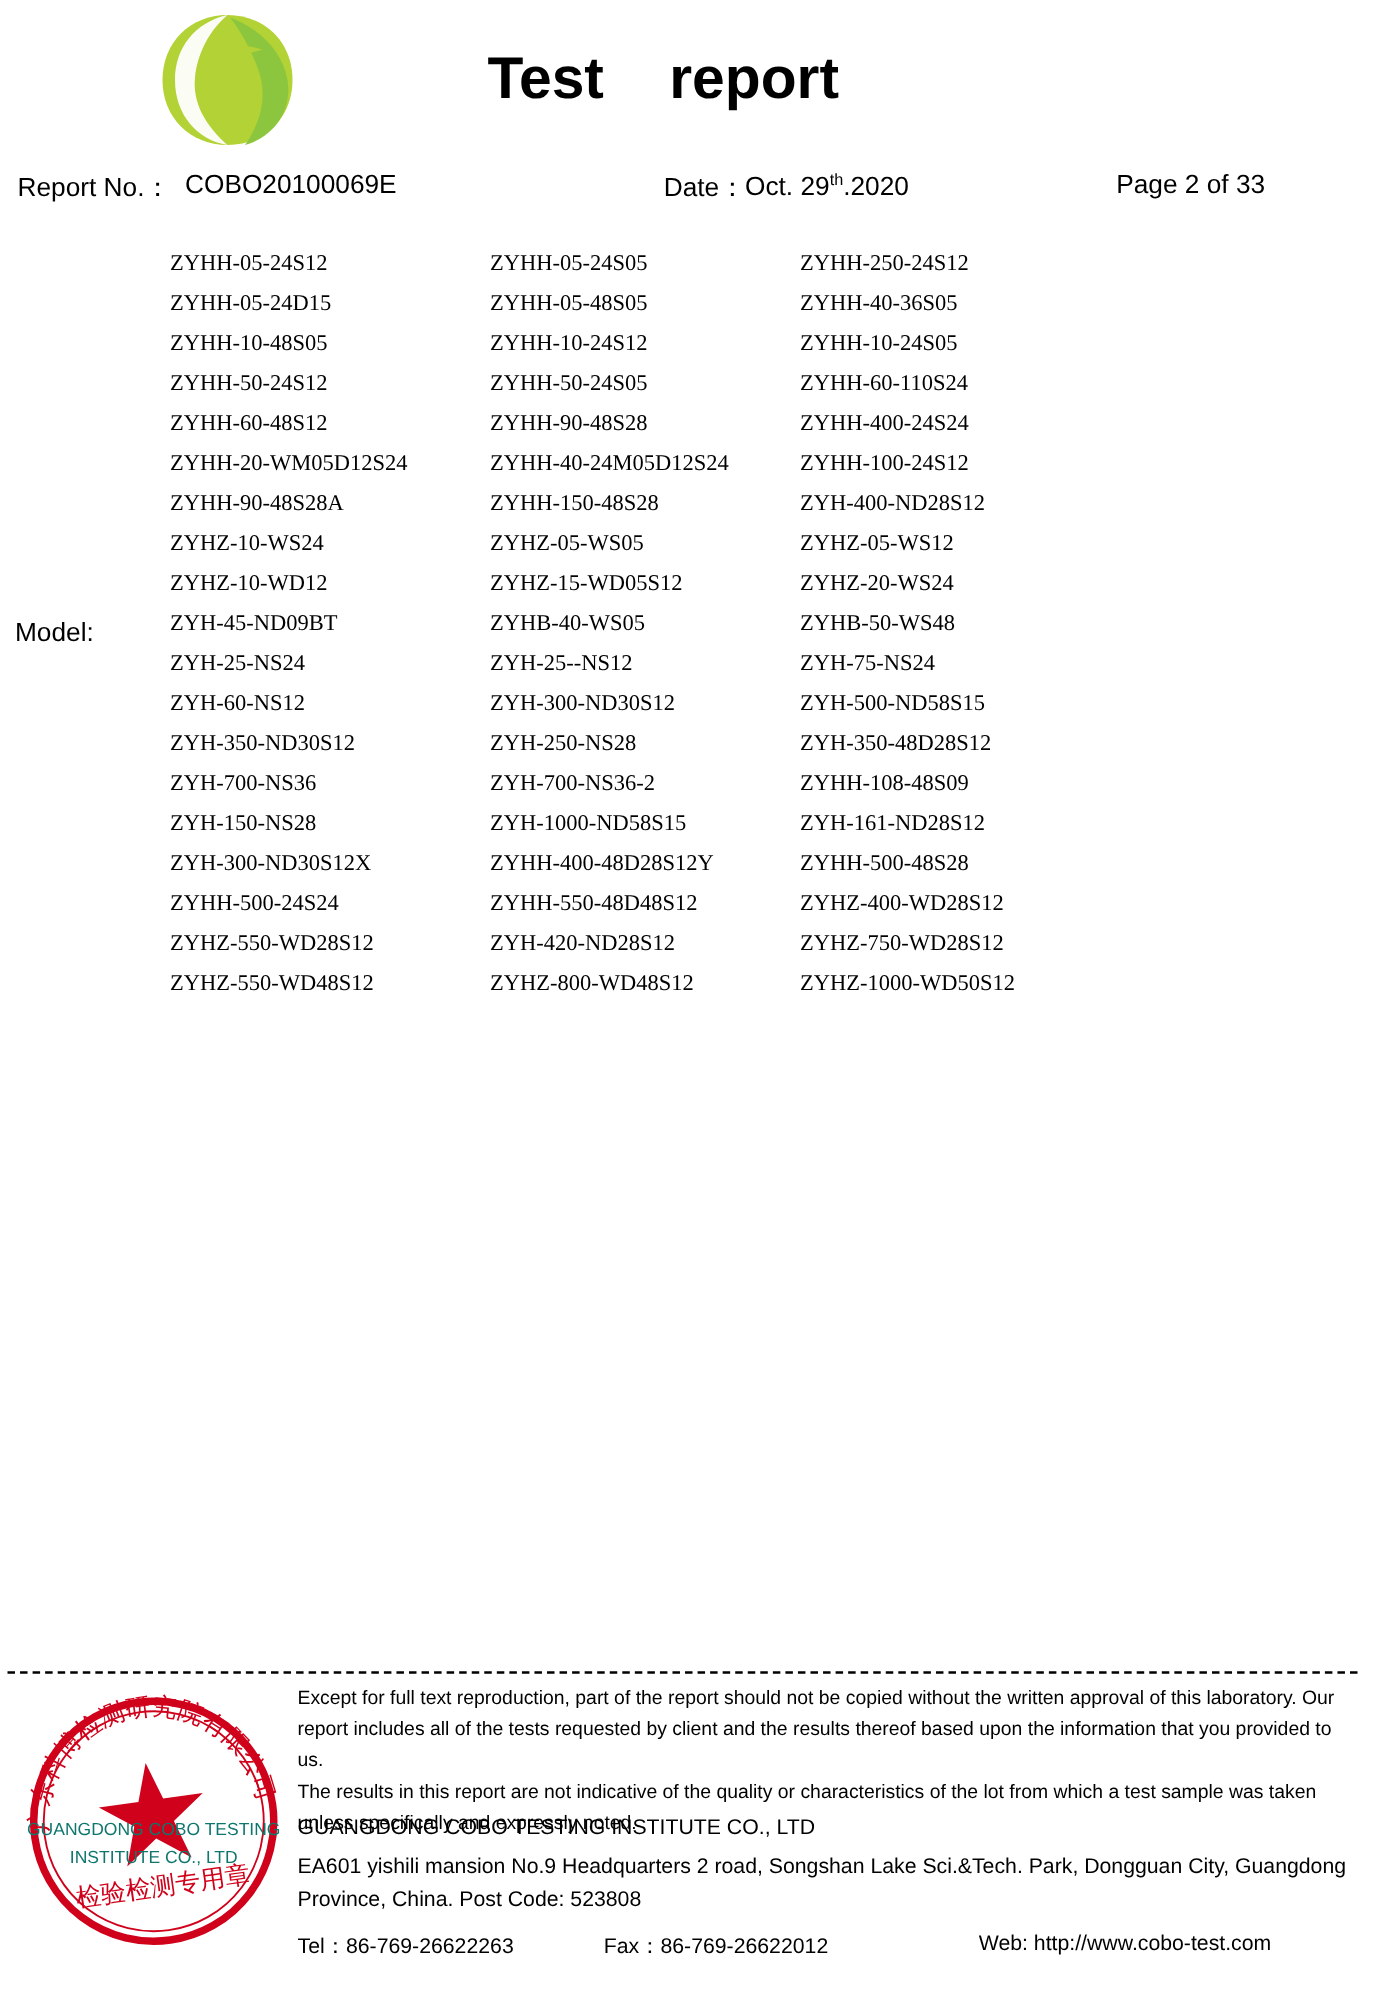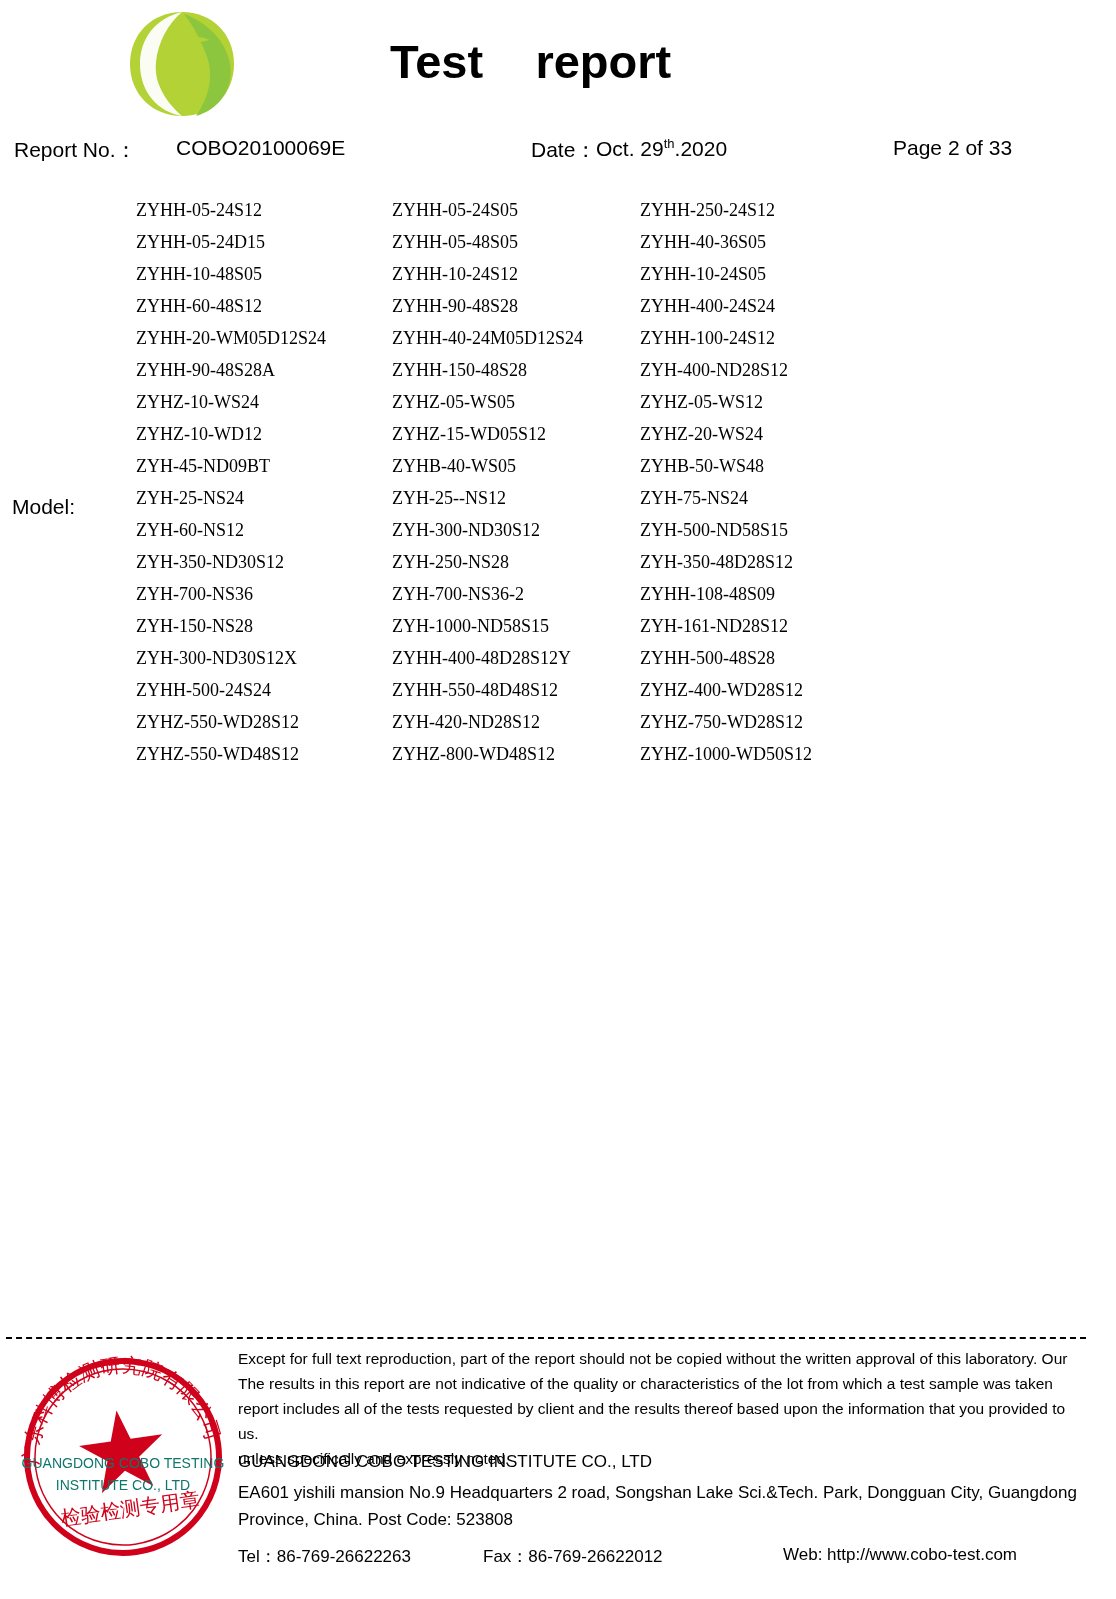--- a/index.html
+++ b/index.html
@@ -63,21 +63,20 @@
     left: 14px;
     top: 0;
     white-space: pre;
   }
   .info-report-value {
     position: absolute;
     left: 148px;
     top: 0;
     font-family: "Liberation Sans", sans-serif;
     white-space: pre;
-    margin-left: 28px;
   }
   .info-date-label {
     position: absolute;
     left: 531px;
     top: 0;
     white-space: pre;
   }
   .info-date-value {
     position: absolute;
     left: 596px;
@@ -220,20 +219,21 @@
     <span class="info-date-value"><span>Oct. 29</span><sup>th</sup><span>.2020</span></span>
     <span class="info-page">Page 2 of 33</span>
   </div>
 
   <div class="model-label">Model:</div>
 
   <div class="model-table" id="model-table">
       <div class="row"><span class="cell c0">ZYHH-05-24S12</span><span class="cell c1">ZYHH-05-24S05</span><span class="cell c2">ZYHH-250-24S12</span></div>
       <div class="row"><span class="cell c0">ZYHH-05-24D15</span><span class="cell c1">ZYHH-05-48S05</span><span class="cell c2">ZYHH-40-36S05</span></div>
       <div class="row"><span class="cell c0">ZYHH-10-48S05</span><span class="cell c1">ZYHH-10-24S12</span><span class="cell c2">ZYHH-10-24S05</span></div>
+      <div class="row"><span class="cell c0">ZYHH-50-24S12</span><span class="cell c1">ZYHH-50-24S05</span><span class="cell c2">ZYHH-60-110S24</span></div>
       <div class="row"><span class="cell c0">ZYHH-60-48S12</span><span class="cell c1">ZYHH-90-48S28</span><span class="cell c2">ZYHH-400-24S24</span></div>
       <div class="row"><span class="cell c0">ZYHH-20-WM05D12S24</span><span class="cell c1">ZYHH-40-24M05D12S24</span><span class="cell c2">ZYHH-100-24S12</span></div>
       <div class="row"><span class="cell c0">ZYHH-90-48S28A</span><span class="cell c1">ZYHH-150-48S28</span><span class="cell c2">ZYH-400-ND28S12</span></div>
       <div class="row"><span class="cell c0">ZYHZ-10-WS24</span><span class="cell c1">ZYHZ-05-WS05</span><span class="cell c2">ZYHZ-05-WS12</span></div>
       <div class="row"><span class="cell c0">ZYHZ-10-WD12</span><span class="cell c1">ZYHZ-15-WD05S12</span><span class="cell c2">ZYHZ-20-WS24</span></div>
       <div class="row"><span class="cell c0">ZYH-45-ND09BT</span><span class="cell c1">ZYHB-40-WS05</span><span class="cell c2">ZYHB-50-WS48</span></div>
       <div class="row"><span class="cell c0">ZYH-25-NS24</span><span class="cell c1">ZYH-25--NS12</span><span class="cell c2">ZYH-75-NS24</span></div>
       <div class="row"><span class="cell c0">ZYH-60-NS12</span><span class="cell c1">ZYH-300-ND30S12</span><span class="cell c2">ZYH-500-ND58S15</span></div>
       <div class="row"><span class="cell c0">ZYH-350-ND30S12</span><span class="cell c1">ZYH-250-NS28</span><span class="cell c2">ZYH-350-48D28S12</span></div>
       <div class="row"><span class="cell c0">ZYH-700-NS36</span><span class="cell c1">ZYH-700-NS36-2</span><span class="cell c2">ZYHH-108-48S09</span></div>
@@ -260,22 +260,22 @@
       </g>
     </svg>
   </div>
   <div class="stamp-en">
     <div>GUANGDONG COBO TESTING</div>
     <div>INSTITUTE CO., LTD</div>
   </div>
 
   <div class="footer-text">
     <div class="p">Except for full text reproduction, part of the report should not be copied without the written approval of this laboratory. Our</div>
+    <div class="p">report includes all of the tests requested by client and the results thereof based upon the information that you provided to us.</div>
     <div class="p">The results in this report are not indicative of the quality or characteristics of the lot from which a test sample was taken</div>
-    <div class="p">report includes all of the tests requested by client and the results thereof based upon the information that you provided to us.</div>
     <div class="p">unless specifically and expressly noted.</div>
   </div>
 
   <div class="footer-company">GUANGDONG COBO TESTING INSTITUTE CO., LTD</div>
 
   <div class="footer-address">
     <div>EA601 yishili mansion No.9 Headquarters 2 road, Songshan Lake Sci.&amp;Tech. Park, Dongguan City, Guangdong</div>
     <div>Province, China. Post Code: 523808</div>
   </div>
 

